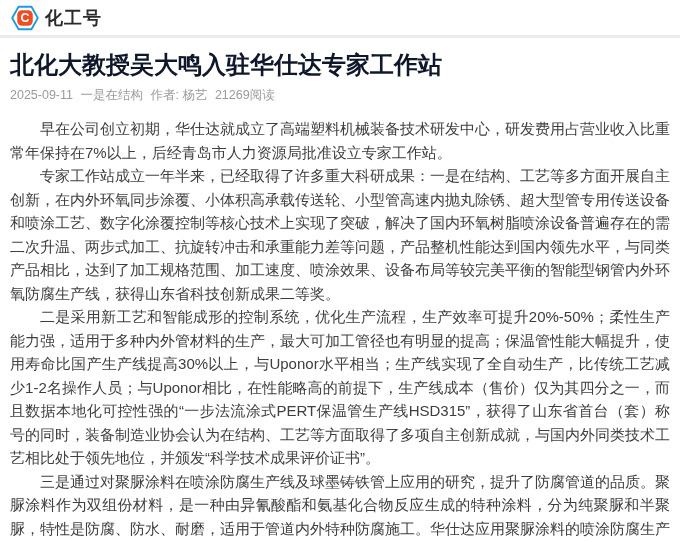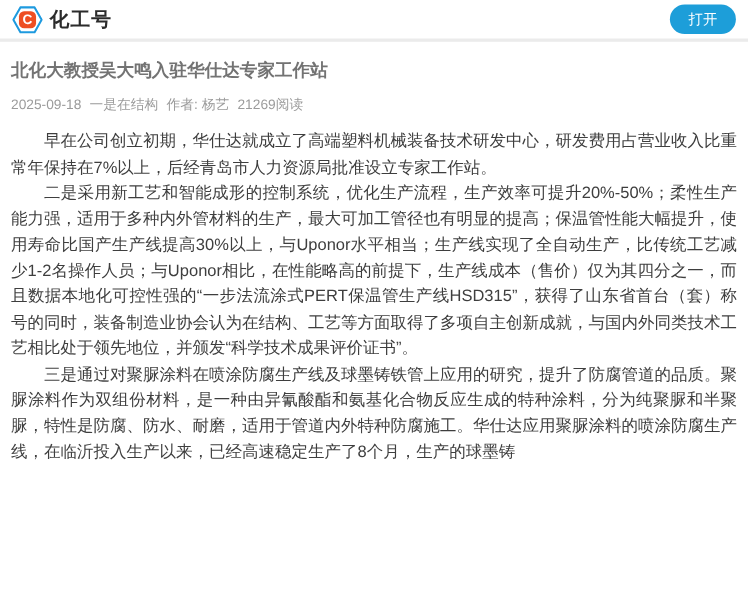--- a/index.html
+++ b/index.html
@@ -41,22 +41,22 @@
     height: 27px;
     padding: 0 17px;
     font-size: 13px;
     line-height: 27px;
     cursor: pointer;
     font-family: inherit;
   }
   
   .article { padding: 14px 10px 0 10px; }
   .article-title {
-    color: #737373;
-    font-size: 16px;
+    color: #0f172a;
+    font-size: 24px;
     font-weight: bold;
     line-height: 26px;
   }
   .article-meta {
     margin-top: 9px;
     color: #9b9b9b;
     font-size: 12.5px;
   }
   .article-meta span { margin-right: 4px; }
   .article-body { margin-top: 13px; }
@@ -73,31 +73,31 @@
 
 <header class="topbar">
   <div class="brand">
     <svg class="brand-logo" viewBox="0 0 36 36" aria-hidden="true">
       <polygon points="1.5,18 9.7,3.5 26.3,3.5 34.5,18 26.3,32.5 9.7,32.5" fill="#ffffff" stroke="#1e9adf" stroke-width="2.4" stroke-linejoin="round"></polygon>
       <rect x="8" y="8" width="20" height="20" rx="6" fill="#ee4e23"></rect>
       <text x="18" y="23.5" text-anchor="middle" font-family="Liberation Sans, DejaVu Sans, sans-serif" font-size="16" font-weight="bold" fill="#ffffff">C</text>
     </svg>
     <span class="brand-name">化工号</span>
   </div>
-  <button class="open-btn">打开</button>
 </header>
 
 <main class="article">
   <h1 class="article-title">北化大教授吴大鸣入驻华仕达专家工作站</h1>
 
   <div class="article-meta">
-    <span>2025-09-18</span>
+    <span>2025-09-11</span>
     <span>一是在结构</span>
     <span>作者: 杨艺</span>
     <span>21269阅读</span>
   </div>
 
   <div class="article-body">
     <p>早在公司创立初期，华仕达就成立了高端塑料机械装备技术研发中心，研发费用占营业收入比重常年保持在7%以上，后经青岛市人力资源局批准设立专家工作站。</p>
+    <p>专家工作站成立一年半来，已经取得了许多重大科研成果：一是在结构、工艺等多方面开展自主创新，在内外环氧同步涂覆、小体积高承载传送轮、小型管高速内抛丸除锈、超大型管专用传送设备和喷涂工艺、数字化涂覆控制等核心技术上实现了突破，解决了国内环氧树脂喷涂设备普遍存在的需二次升温、两步式加工、抗旋转冲击和承重能力差等问题，产品整机性能达到国内领先水平，与同类产品相比，达到了加工规格范围、加工速度、喷涂效果、设备布局等较完美平衡的智能型钢管内外环氧防腐生产线，获得山东省科技创新成果二等奖。</p>
     <p>二是采用新工艺和智能成形的控制系统，优化生产流程，生产效率可提升20%-50%；柔性生产能力强，适用于多种内外管材料的生产，最大可加工管径也有明显的提高；保温管性能大幅提升，使用寿命比国产生产线提高30%以上，与Uponor水平相当；生产线实现了全自动生产，比传统工艺减少1-2名操作人员；与Uponor相比，在性能略高的前提下，生产线成本（售价）仅为其四分之一，而且数据本地化可控性强的“一步法流涂式PERT保温管生产线HSD315”，获得了山东省首台（套）称号的同时，装备制造业协会认为在结构、工艺等方面取得了多项自主创新成就，与国内外同类技术工艺相比处于领先地位，并颁发“科学技术成果评价证书”。</p>
     <p>三是通过对聚脲涂料在喷涂防腐生产线及球墨铸铁管上应用的研究，提升了防腐管道的品质。聚脲涂料作为双组份材料，是一种由异氰酸酯和氨基化合物反应生成的特种涂料，分为纯聚脲和半聚脲，特性是防腐、防水、耐磨，适用于管道内外特种防腐施工。华仕达应用聚脲涂料的喷涂防腐生产线，在临沂投入生产以来，已经高速稳定生产了8个月，生产的球墨铸</p>
   </div>
 </main>
 
 </body></html>

